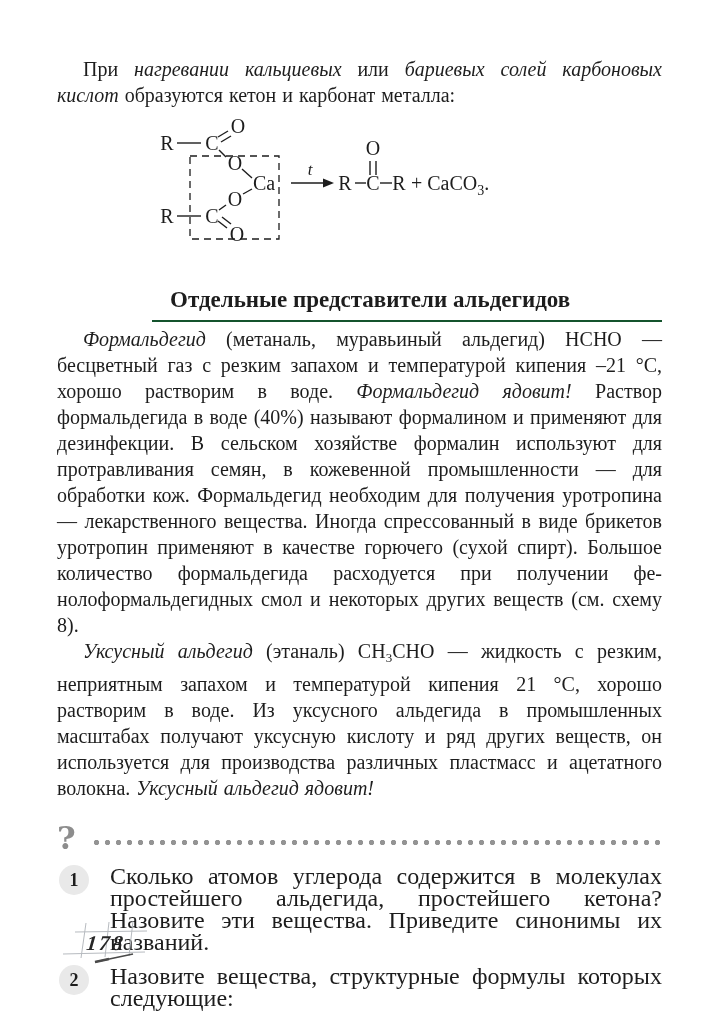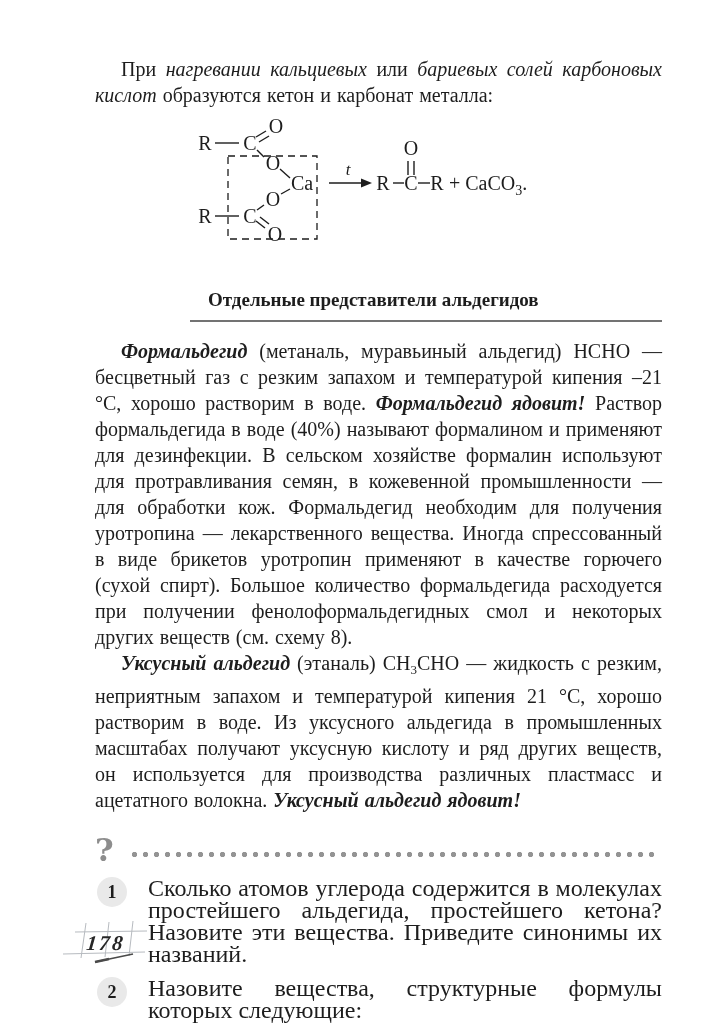--- a/index.html
+++ b/index.html
@@ -1,34 +1,34 @@
 <!DOCTYPE html>
 <html><head>
 <meta charset="utf-8">
 <style>
   html,body{margin:0;padding:0;background:#ffffff;}
   .page{
     position:relative;width:724px;height:1024px;background:#ffffff;
     font-family:"Liberation Serif",serif;color:#1d1d1d;overflow:hidden;
   }
-  .content{padding:56px 62px 0 95px;}
+  .content{padding:56px 62px 0 57px;}
   p.body{
     margin:0;font-size:20px;line-height:26px;text-align:justify;
     hyphens:manual;-webkit-hyphens:manual;word-spacing:1px;
   }
   .indent{text-indent:26px;}
   .run-normal{}
   .run-italic{font-style:italic;}
-  .run-bold-italic{font-weight:bold;font-style:italic;}
+  .run-bold-italic{font-weight:normal;font-style:italic;}
   .run-sub{font-size:13px;vertical-align:-4px;}
   .reaction{display:block;margin:6px 0 0 88px;}
   h2.section-heading{
-    margin:34px 0 16px 95px;padding:0 0 6px 18px;
-    font-size:19px;line-height:28px;font-weight:bold;
-    border-bottom:2px solid #737373;
+    margin:34px 0 4px 95px;padding:0 0 6px 18px;
+    font-size:23px;line-height:28px;font-weight:bold;
+    border-bottom:2px solid #14532d;
   }
   h2.section-heading span{display:block;}
   .para-gap{margin-top:14px;}
   .questions{margin-top:22px;}
   .q-head{display:flex;align-items:flex-end;}
   .q-mark{
     font-family:"DejaVu Serif",serif;font-weight:bold;
     font-size:32px;line-height:30px;color:#8d8d8d;
   }
   .dots{

